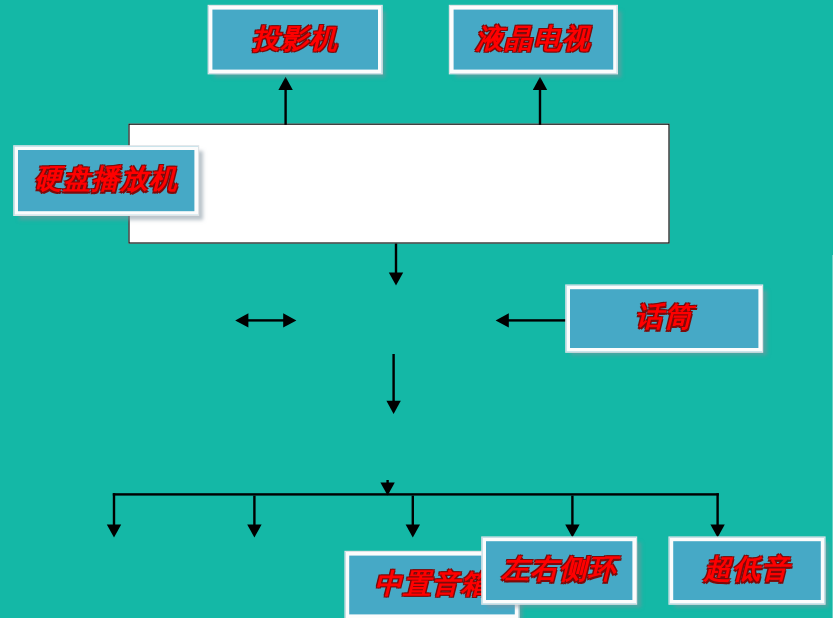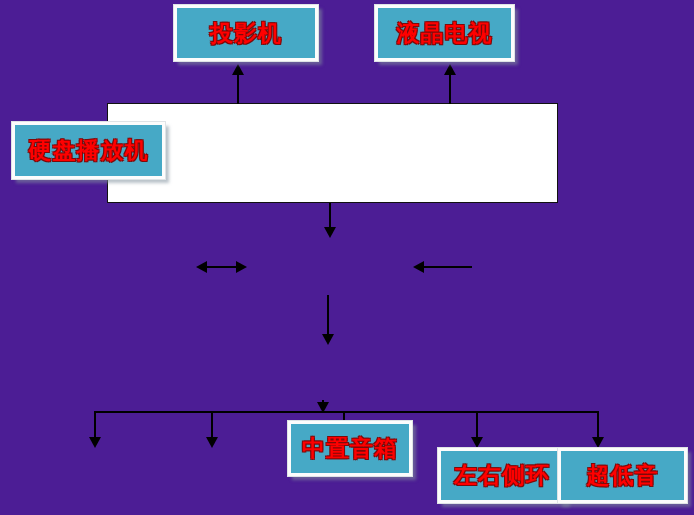--- a/index.html
+++ b/index.html
@@ -1,18 +1,18 @@
 <!DOCTYPE html>
 <html><head>
 <meta charset="utf-8">
 <style>
   html,body{margin:0;padding:0;background:#ffffff;}
   .canvas{
-    position:relative;width:694px;height:515px;background:#4c1d95;
-    font-family:"DejaVu Sans",sans-serif;overflow:hidden;
+    position:relative;width:694px;height:515px;background:#14b8a6;
+    font-family:"DejaVu Sans",sans-serif;overflow:hidden;font-style:italic;
   }
   
   .node{
     position:absolute;
     background:#46a9c6;
     border:3px solid #fcfcfc;
     box-shadow:0 0 0 1px #dfe3e6, 4px 4px 3px rgba(130,145,158,.55);
     display:flex;align-items:center;justify-content:center;
     z-index:3;box-sizing:border-box;
   }
@@ -44,24 +44,27 @@
 
   <div class="node" style="left:174px;top:5px;width:144px;height:56px">
     <span class="nlabel">投影机</span>
   </div>
   <div class="node" style="left:12px;top:122px;width:153px;height:57px">
     <span class="nlabel">硬盘播放机</span>
   </div>
   <div class="node" style="left:375px;top:5px;width:139px;height:56px">
     <span class="nlabel">液晶电视</span>
   </div>
-  <div class="node" style="left:288px;top:421px;width:124px;height:55px">
+  <div class="node" style="left:472px;top:238px;width:163px;height:55px">
+    <span class="nlabel">话筒</span>
+  </div>
+  <div class="node" style="left:288px;top:460px;width:144px;height:55px">
     <span class="nlabel">中置音箱</span>
   </div>
-  <div class="node" style="left:438px;top:448px;width:128px;height:55px">
+  <div class="node" style="left:402px;top:448px;width:128px;height:55px">
     <span class="nlabel">左右侧环</span>
   </div>
   <div class="node" style="left:558px;top:448px;width:129px;height:55px">
     <span class="nlabel">超低音</span>
   </div>
 
   <div class="vline" style="left:237px;top:74px;height:30px"></div>
   <div class="ah ah-up" style="left:232px;top:64px"></div>
 
   <div class="vline" style="left:449px;top:74px;height:30px"></div>

